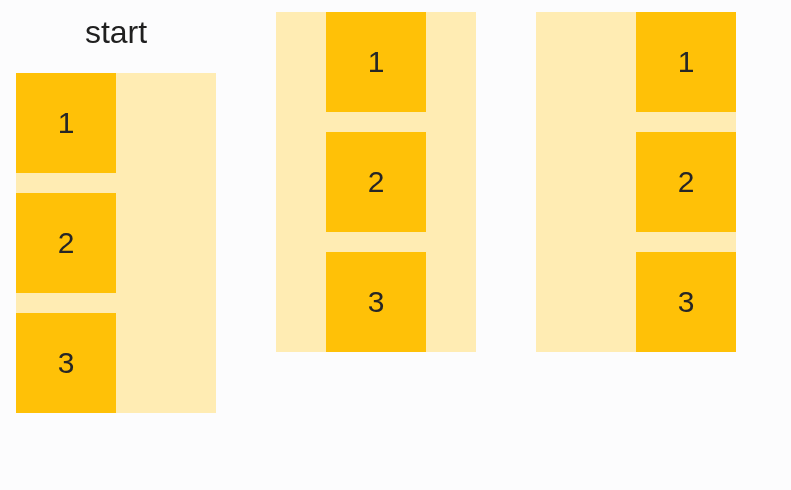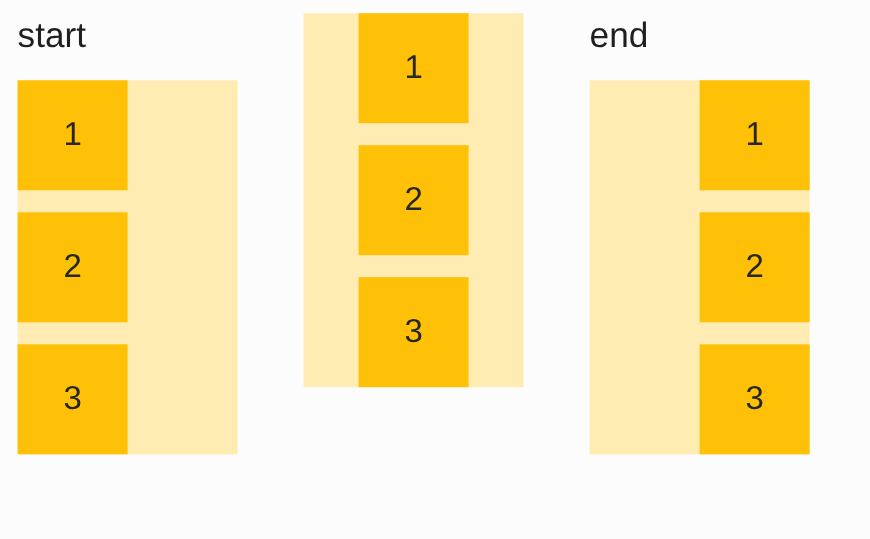--- a/index.html
+++ b/index.html
@@ -15,20 +15,21 @@
     width: 791px;
     height: 490px;
     background: var(--bg);
     font-family: "Liberation Sans", sans-serif;
     overflow: hidden;
   }
   .examples {
     display: flex;
     gap: 60px;
     padding: 12px 0 0 16px;
+    text-align: center;
   }
   .example { width: 200px; flex: 0 0 200px; }
   .example-label {
     font-size: 32px;
     line-height: 40px;
     font-weight: 400;
     color: var(--heading);
     margin: 0 0 21px 0;
     white-space: nowrap;
   }
@@ -71,21 +72,20 @@
 
   <div class="example justify-center">
     <div class="track">
       <div class="grid-item">1</div>
       <div class="grid-item">2</div>
       <div class="grid-item">3</div>
     </div>
   </div>
 
   <div class="example justify-end">
-    <div class="example-label">end</div>
     <div class="track">
       <div class="grid-item">1</div>
       <div class="grid-item">2</div>
       <div class="grid-item">3</div>
     </div>
   </div>
 
 </div>
 
 </body></html>

